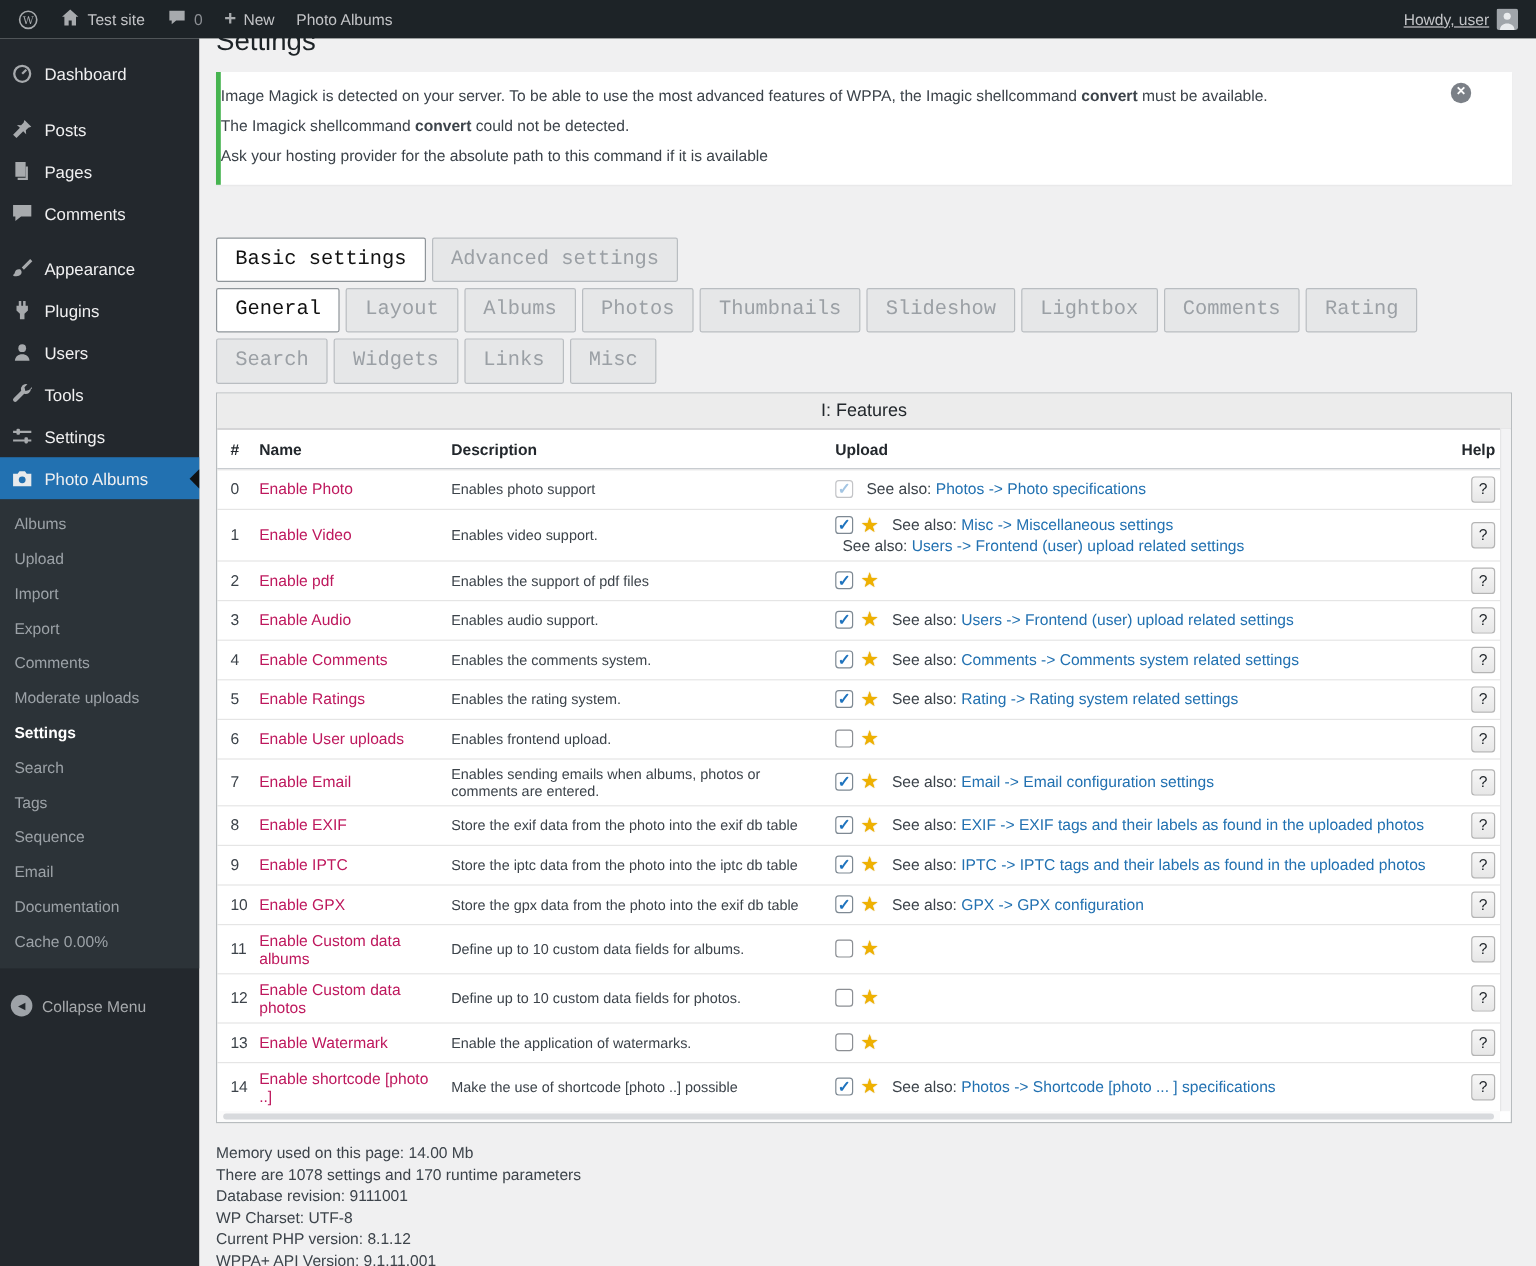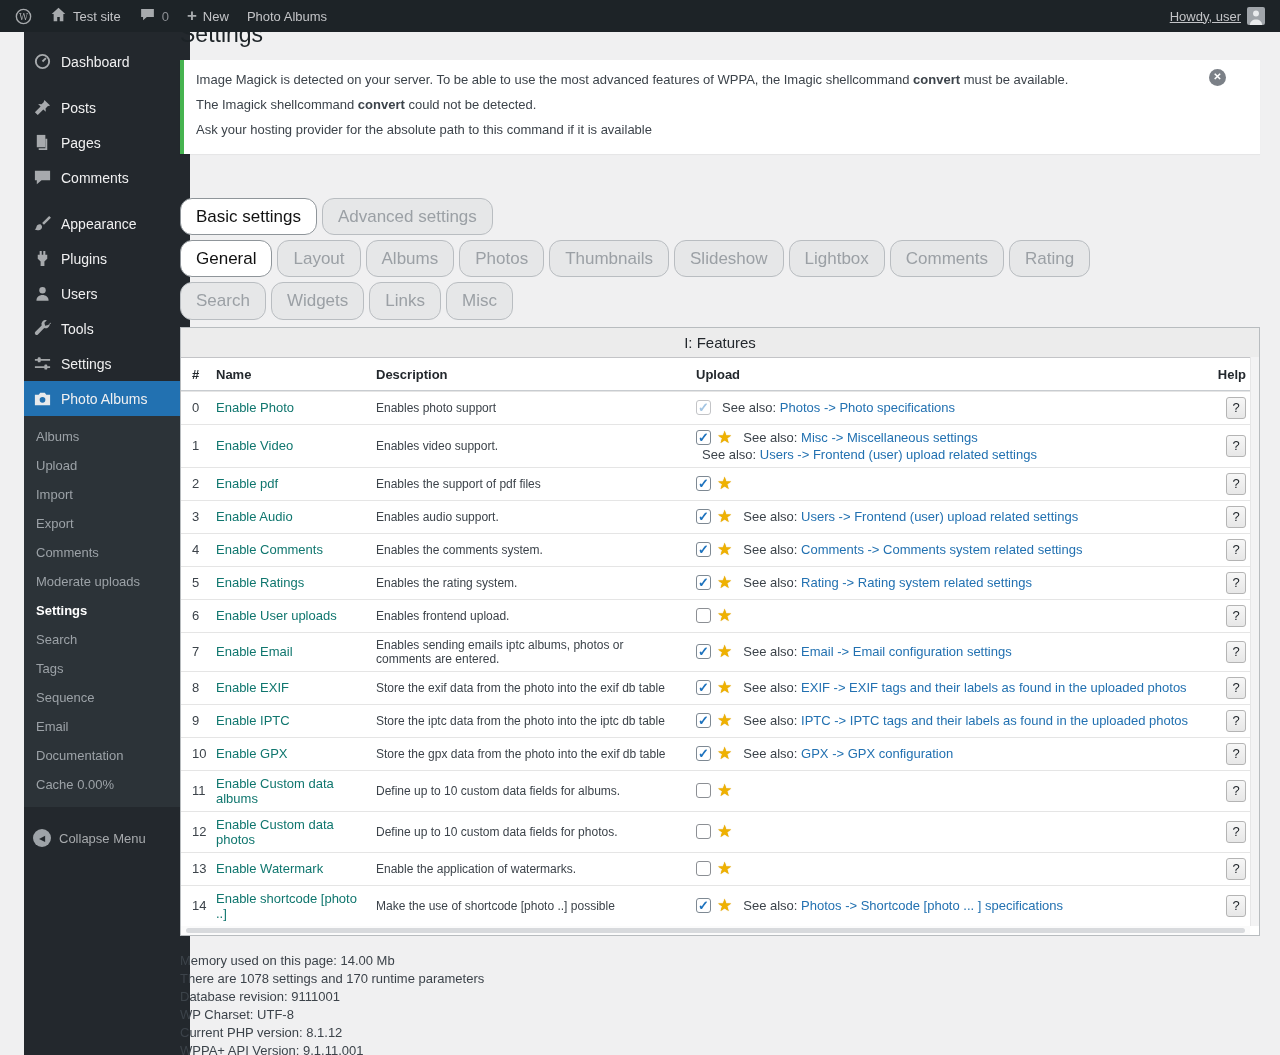--- a/index.html
+++ b/index.html
@@ -22,21 +22,21 @@
   .ab-count { color:#8c8f94; }
   .ab-plus { font-size:17px; font-weight:bold; color:#a7aaad; line-height:1; margin-top:-2px; }
   .ab-right { margin-left:auto; display:flex; align-items:center;text-decoration:underline; }
   .ab-avatar { width:18px; height:18px; border-radius:2px; overflow:hidden; display:inline-block; }
   .ab-avatar svg { width:18px; height:18px; }
   .wplogo { width:20px; height:20px; }
 
   
   .sidebar {
     position:absolute; top:32px; left:0; bottom:0; width:166px;
-    background:#23282d; color:#f0f0f1; font-size:14px;margin-left:24px;
+    background:#23282d; color:#f0f0f1; font-size:14px;
   }
   .menu-top { padding-top:12px; }
   .menu-item { display:flex; align-items:center; gap:9px; padding:8px 9px; cursor:pointer; color:#f0f0f1; }
   .menu-item .mi-icon { width:19px; height:19px; color:#a7aaad; flex:0 0 19px; display:flex; align-items:center; justify-content:center; }
   .menu-item .mi-icon svg { width:19px; height:19px; }
   .menu-sep { height:11px; }
   .menu-item.pa-current { background:#2271b1; position:relative; }
   .menu-item.pa-current .mi-icon { color:#e8eaec; }
   .menu-item.pa-current::after {
     content:""; position:absolute; right:0; top:50%; margin-top:-8px;
@@ -48,53 +48,53 @@
   .collapse-btn { margin-top:14px; display:flex; align-items:center; gap:8px; padding:8px 9px; color:#a7aaad; font-size:13px; cursor:pointer; }
   .collapse-icon { width:18px; height:18px; border-radius:50%; background:#9ea3a8; color:#23282d; font-size:8px;
     display:flex; align-items:center; justify-content:center; }
 
   
   .content { margin-left:160px; padding:10px 20px 0; position:relative; }
   h1.page-title { font-size:23px; font-weight:400; color:#1d2327; margin:11px 0 12px; padding:0; }
 
   .notice {
     background:#fff; border-left:4px solid #46b450; box-shadow:0 1px 1px rgba(0,0,0,.04);
-    padding:5px 46px 8px 12px; position:relative; line-height:1.46; margin-top:12px;
+    padding:5px 46px 8px 0; position:relative; line-height:1.46; margin-top:12px;
   }
   .notice p { margin:6px 0; }
   .dismiss {
     position:absolute; top:9px; right:34px; width:17px; height:17px; border-radius:50%;
     background:#7b8087; color:#fff; font-size:10px; font-weight:bold;
     display:flex; align-items:center; justify-content:center; cursor:pointer;
   }
 
   .btnrow { line-height:0; }
   .btnrow.level { margin-top:44px; }
   .tabbtn {
     display:inline-block; margin:0 5px 5px 0; padding:7px 15px;
-    border:1px solid #b9bdc1; border-radius:12px; background:#e6e7e8;
+    border:1px solid #b9bdc1; border-radius:2px; background:#e6e7e8;
     color:#9ba0a5; font-size:17px; line-height:1.25; cursor:pointer;
-    font-family:Liberation Sans, sans-serif;
+    font-family:Liberation Mono, monospace;
   }
   .tabbtn.active { background:#fff; color:#111; border-color:#8f959a; }
 
   
   .panel { border:1px solid #b8bcbf; background:#fff; position:relative; margin-top:2px; }
   .panel-title {
     background:#ececec; border-bottom:1px solid #c3c4c7; text-align:center;
     font-size:15px; font-weight:normal; color:#23282d; padding:6px 0;
   }
   .tbl { margin-right:9px; margin-bottom:9px; }
   .trow {
     display:grid; grid-template-columns:24px 160px 320px 1fr 38px;
     padding:5px 4px 5px 11px; align-items:center; column-gap:0;
   }
   .trow + .trow { border-top:1px solid #e5e5e5; }
   .thead { font-weight:bold; color:#23282d; border-bottom:1px solid #c8ccd0; padding-top:9px; padding-bottom:8px; }
-  .cell-name { color:#0f766e; padding-right:14px; }
+  .cell-name { color:#be185d; padding-right:14px; }
   .cell-desc { font-size:12px; color:#3c434a; padding-right:14px; }
   .cell-setting { display:flex; align-items:center; flex-wrap:wrap; gap:2px 5px; padding-right:10px; }
   .cell-help { justify-self:end; }
   .helpbtn {
     width:20px; height:22px; border:1px solid #b4b4b4; border-radius:3px;
     background:linear-gradient(#f7f7f7,#e7e7e7); color:#23282d; font-size:13px;
     display:flex; align-items:center; justify-content:center; cursor:pointer;
   }
   .chk {
     width:15px; height:15px; border:1px solid #7e8993; border-radius:3px; background:#fff;
@@ -376,21 +376,21 @@
             <span class="chk off">✓</span>
             <span class="star">★</span>
           </div>
           <div class="cell-help">
             <button class="helpbtn">?</button>
           </div>
         </div>
         <div class="trow">
           <div class="cell-num">7</div>
           <div class="cell-name">Enable Email</div>
-          <div class="cell-desc">Enables sending emails iptc albums, photos or comments are entered.</div>
+          <div class="cell-desc">Enables sending emails when albums, photos or comments are entered.</div>
           <div class="cell-setting">
             <span class="chk">✓</span>
             <span class="star">★</span>
             <span class="see-group"><span class="see-label">See also:</span><a class="see-link"> Email -&gt; Email configuration settings</a></span>
           </div>
           <div class="cell-help">
             <button class="helpbtn">?</button>
           </div>
         </div>
         <div class="trow">

